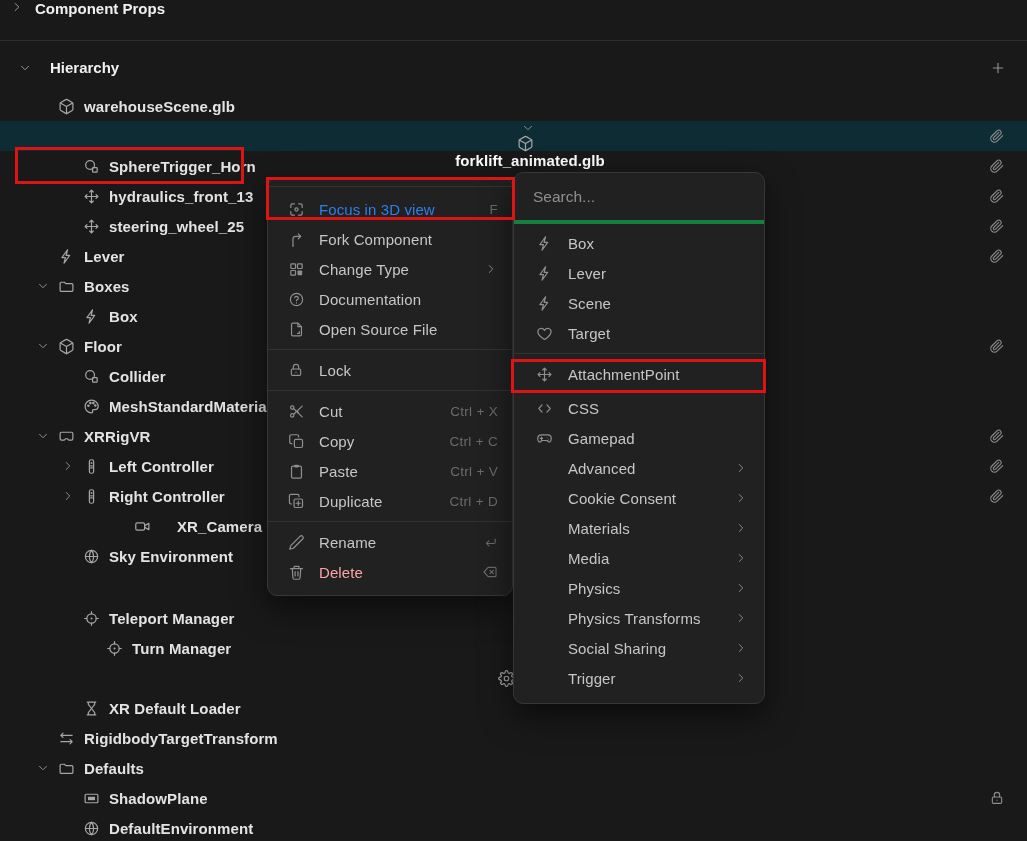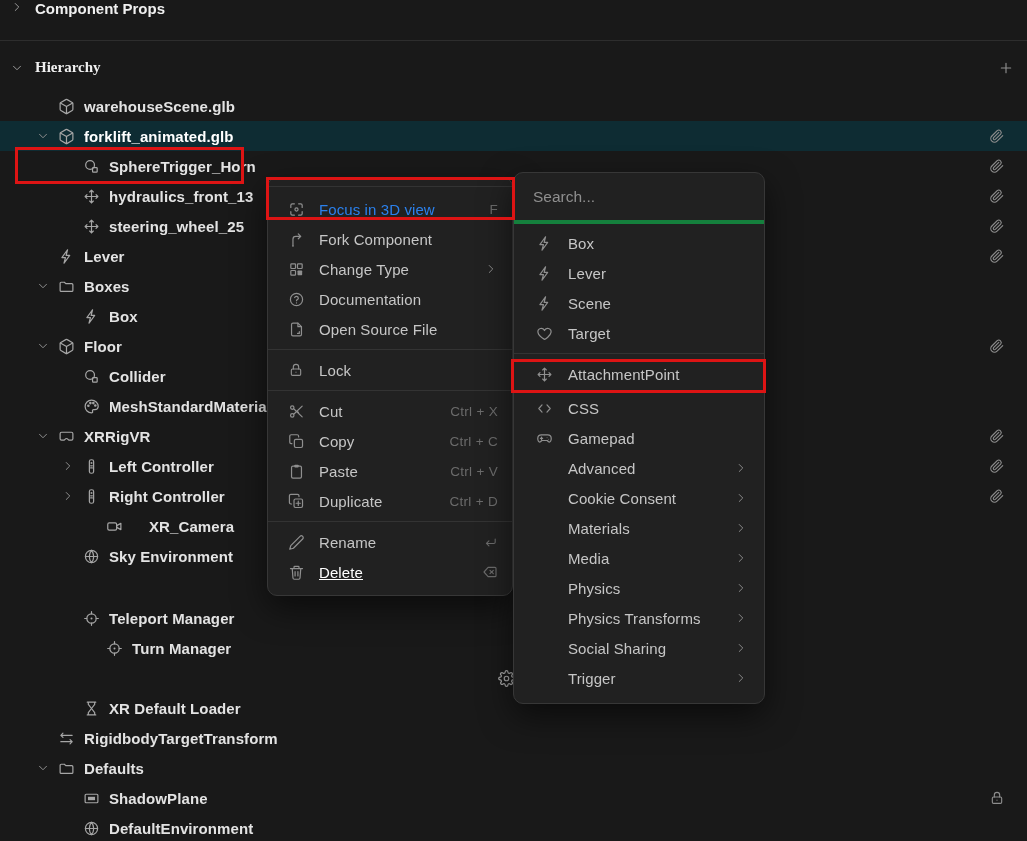--- a/index.html
+++ b/index.html
@@ -19,38 +19,38 @@
     position:absolute; top:0; left:0; right:0; height:41px;
     display:flex; align-items:flex-start; gap:11px; padding:0 12px 0 10px;
     border-bottom:1px solid #2d2d2d; cursor:pointer;
   }
   .topbar .chev { color:#9a9a9a; }
   .topbar .title { font-size:15px; font-weight:700; color:#f0f0f0; }
 
   
   .section-head {
     position:absolute; top:49px; left:0; right:0; height:37px;
-    display:flex; align-items:center; gap:11px; padding:0 10px;font-family:Liberation Serif, serif;
+    display:flex; align-items:center; gap:18px; padding:0 18px;
   }
   .section-head .chev { color:#9a9a9a; }
   .section-head .title { font-size:15px; font-weight:700; color:#f0f0f0; }
   .section-head .add-btn {
     margin-left:auto; background:none; border:none; color:#8f8f8f;
     width:22px; height:22px; display:flex; align-items:center; justify-content:center; cursor:pointer;
   }
 
   
   .tree { position:absolute; top:91px; left:0; right:0; }
   .trow {
     height:30px; display:flex; align-items:center; position:relative; cursor:pointer;
   }
   .trow .chev-slot { width:25px; display:flex; align-items:center; justify-content:flex-start; color:#8f8f8f; padding-left:3px; }
   .trow .obj-icon { color:#a6a6a6; margin-right:9px; }
   .trow .lbl { font-size:15px; font-weight:700; color:#e3e3e3; white-space:nowrap; letter-spacing:.1px; }
-  .trow.selected { background:#0e2c33; }
+  .trow.selected { background:#0e2c33;flex-direction:column; }
   .trow.selected .lbl { color:#ffffff; }
   .trow .trailing { position:absolute; right:22px; top:50%; transform:translateY(-50%); color:#8d8d8d; }
 
   
   .menu {
     position:absolute; background:#212121; border:1px solid #373737;
     border-radius:10px; box-shadow:0 12px 32px rgba(0,0,0,.55);
     z-index:5;
   }
   #context-menu { left:267px; top:177px; width:246px; padding:4px 0 8px; }
@@ -64,21 +64,21 @@
   }
   .mitem .mi-icon { width:18px; color:#8f8f8f; margin-right:14px; }
   .mitem .mi-label { font-size:15px; color:#c6c6c6; white-space:nowrap; letter-spacing:.1px; }
   .mitem .mi-right { margin-left:auto; display:flex; align-items:center; color:#6b6b6b; }
   .mitem .mi-shortcut { font-size:13.5px; color:#6b6b6b; letter-spacing:.3px; }
   .mitem .mi-chevron { color:#8a8a8a; }
   .mitem.primary { height:36px; background:#0e3b47; }
   .mitem.primary .mi-label { color:#ffffff; font-weight:700; }
   .mitem.primary .mi-icon { color:#d8d8d8; }
   .mitem.accent .mi-label { color:#2b80ec; }
-  .mitem.danger .mi-label { color:#ffffff;text-decoration:underline; }
+  .mitem.danger .mi-label { color:#fca5a5; }
   .mitem.gap-after { margin-bottom:4px; }
 
   
   .sub-search { height:51px; display:flex; align-items:center; padding:0 19px; border-bottom:4px solid #15803d; }
   .sub-search input {
     width:100%; background:transparent; border:none; outline:none;
     font-family:inherit; font-size:15.5px; color:#dcdcdc;
   }
   .sub-search input::placeholder { color:#8f8f8f; }
   #sub-menu .sub-items { padding-top:4px; }
@@ -321,21 +321,21 @@
           <path d="M10.8 11h2.4M10.8 14h2.4"></path>
         </svg>
       </span>
     <span class="lbl">Right Controller</span>
   <span class="icon trailing">
         <svg width="16" height="16" viewBox="0 0 24 24" fill="none" stroke="currentColor" stroke-width="1.7" stroke-linecap="round" stroke-linejoin="round">
           <path d="M20.6 11.3l-8.5 8.5a5.5 5.5 0 0 1-7.8-7.8l8-8a3.7 3.7 0 0 1 5.2 5.2l-8 7.9a1.85 1.85 0 0 1-2.6-2.6l7.8-7.8"></path>
         </svg>
       </span>
     </div>
-    <div class="trow" style="padding-left: 64px; gap: 17px;">
+    <div class="trow" style="padding-left: 92px; gap: 17px;">
     <span class="chev-slot icon"></span>
     <span class="icon obj-icon">
         <svg width="17" height="17" viewBox="0 0 24 24" fill="none" stroke="currentColor" stroke-width="1.7" stroke-linecap="round" stroke-linejoin="round">
           <rect x="2.5" y="7" width="12.5" height="10" rx="2"></rect>
           <path d="M15 10.8l6-3.2v8.8l-6-3.2z"></path>
         </svg>
       </span>
     <span class="lbl">XR_Camera</span>
   </div>
     <div class="trow" style="padding-left: 58px;">

